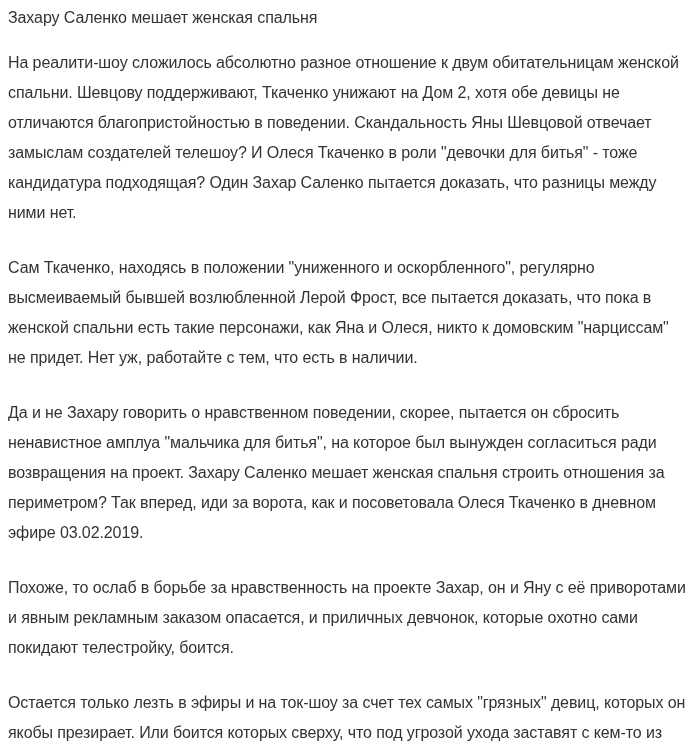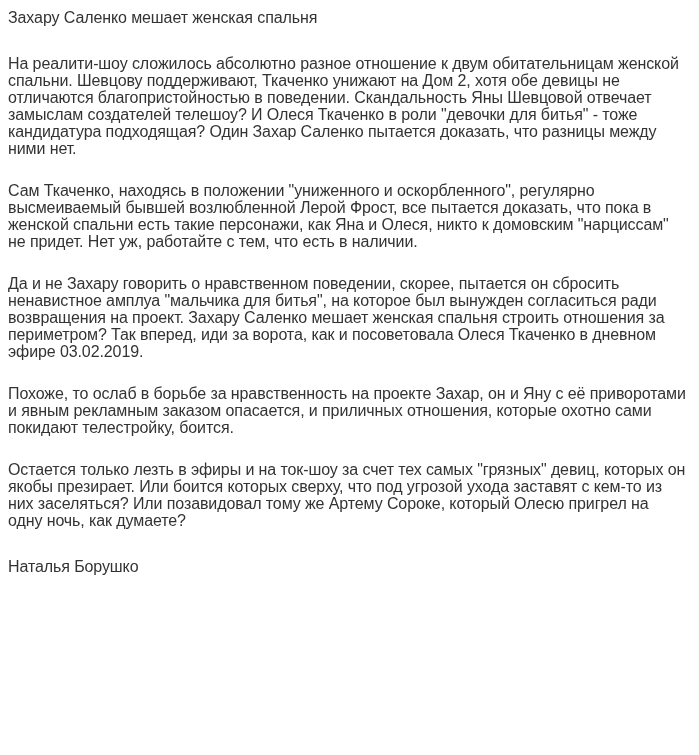--- a/index.html
+++ b/index.html
@@ -12,27 +12,27 @@
     color: #333333;
     padding: 5px 12px 5px 8px;
   }
   .article {
     width: 679px;
   }
   .article-title {
     font-size: 16px;
     font-weight: 400;
     line-height: 25px;
-    margin-bottom: 25px;
+    margin-bottom: 18px;
     letter-spacing: -0.1px;
   }
   .article-paragraph {
     font-size: 16px;
     font-weight: 400;
-    line-height: 17px;
+    line-height: 30px;
     margin-bottom: 25px;
     letter-spacing: -0.1px;
   }
   .article-author {
     font-size: 16px;
     font-weight: 400;
     line-height: 25px;
     letter-spacing: -0.1px;
   }
 </style>
@@ -41,18 +41,18 @@
 
 <div class="article">
   <h1 class="article-title">Захару Саленко мешает женская спальня</h1>
 
   <p class="article-paragraph">На реалити-шоу сложилось абсолютно разное отношение к двум обитательницам женской спальни. Шевцову поддерживают, Ткаченко унижают на Дом 2, хотя обе девицы не отличаются благопристойностью в поведении. Скандальность Яны Шевцовой отвечает замыслам создателей телешоу? И Олеся Ткаченко в роли "девочки для битья" - тоже кандидатура подходящая? Один Захар Саленко пытается доказать, что разницы между ними нет.</p>
 
   <p class="article-paragraph">Сам Ткаченко, находясь в положении "униженного и оскорбленного", регулярно высмеиваемый бывшей возлюбленной Лерой Фрост, все пытается доказать, что пока в женской спальни есть такие персонажи, как Яна и Олеся, никто к домовским "нарциссам" не придет. Нет уж, работайте с тем, что есть в наличии.</p>
 
   <p class="article-paragraph">Да и не Захару говорить о нравственном поведении, скорее, пытается он сбросить ненавистное амплуа "мальчика для битья", на которое был вынужден согласиться ради возвращения на проект. Захару Саленко мешает женская спальня строить отношения за периметром? Так вперед, иди за ворота, как и посоветовала Олеся Ткаченко в дневном эфире 03.02.2019.</p>
 
-  <p class="article-paragraph">Похоже, то ослаб в борьбе за нравственность на проекте Захар, он и Яну с её приворотами и явным рекламным заказом опасается, и приличных отношения, которые охотно сами покидают телестройку, боится.</p>
+  <p class="article-paragraph">Похоже, то ослаб в борьбе за нравственность на проекте Захар, он и Яну с её приворотами и явным рекламным заказом опасается, и приличных девчонок, которые охотно сами покидают телестройку, боится.</p>
 
   <p class="article-paragraph">Остается только лезть в эфиры и на ток-шоу за счет тех самых "грязных" девиц, которых он якобы презирает. Или боится которых сверху, что под угрозой ухода заставят с кем-то из них заселяться? Или позавидовал тому же Артему Сороке, который Олесю пригрел на одну ночь, как думаете?</p>
 
   <div class="article-author">Наталья Борушко</div>
 </div>
 
 </body></html>

